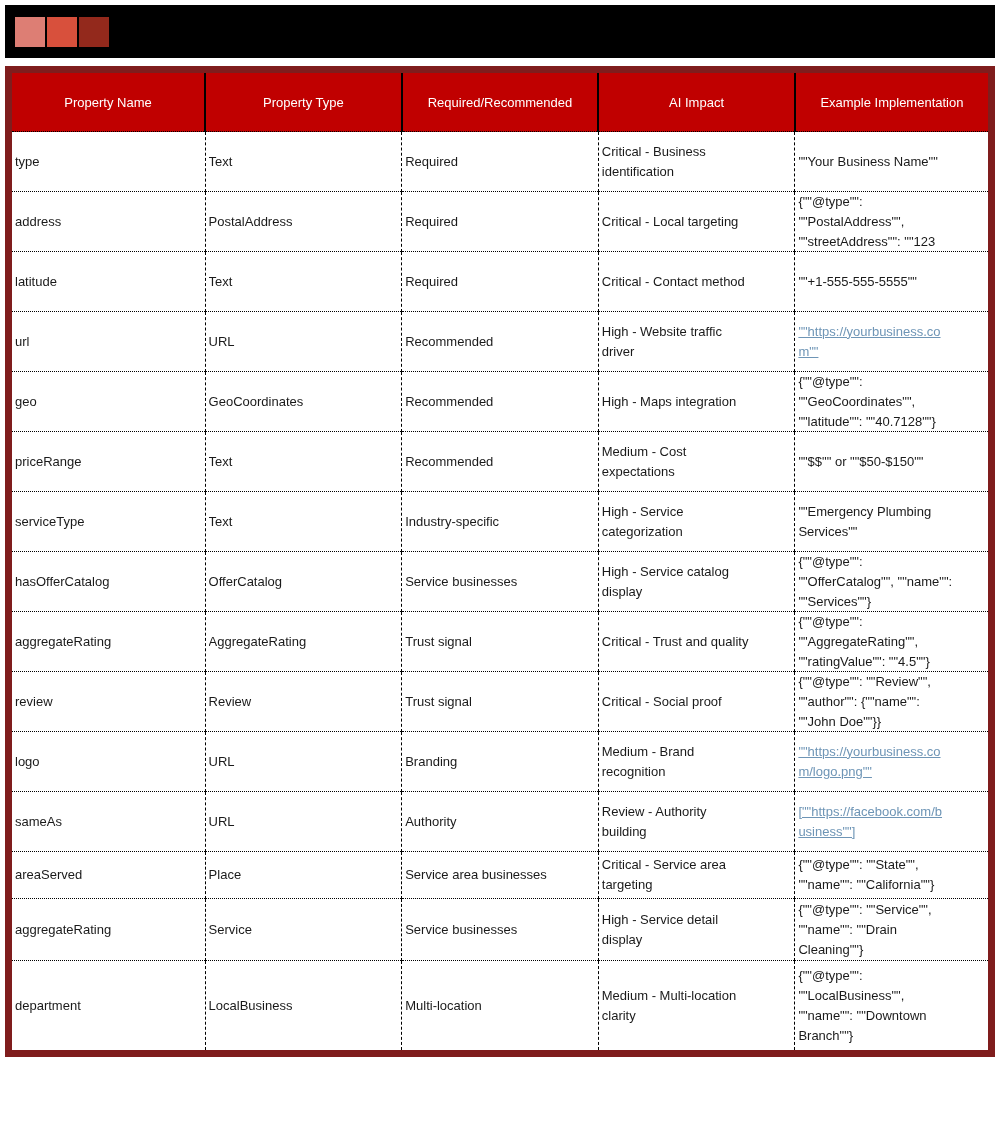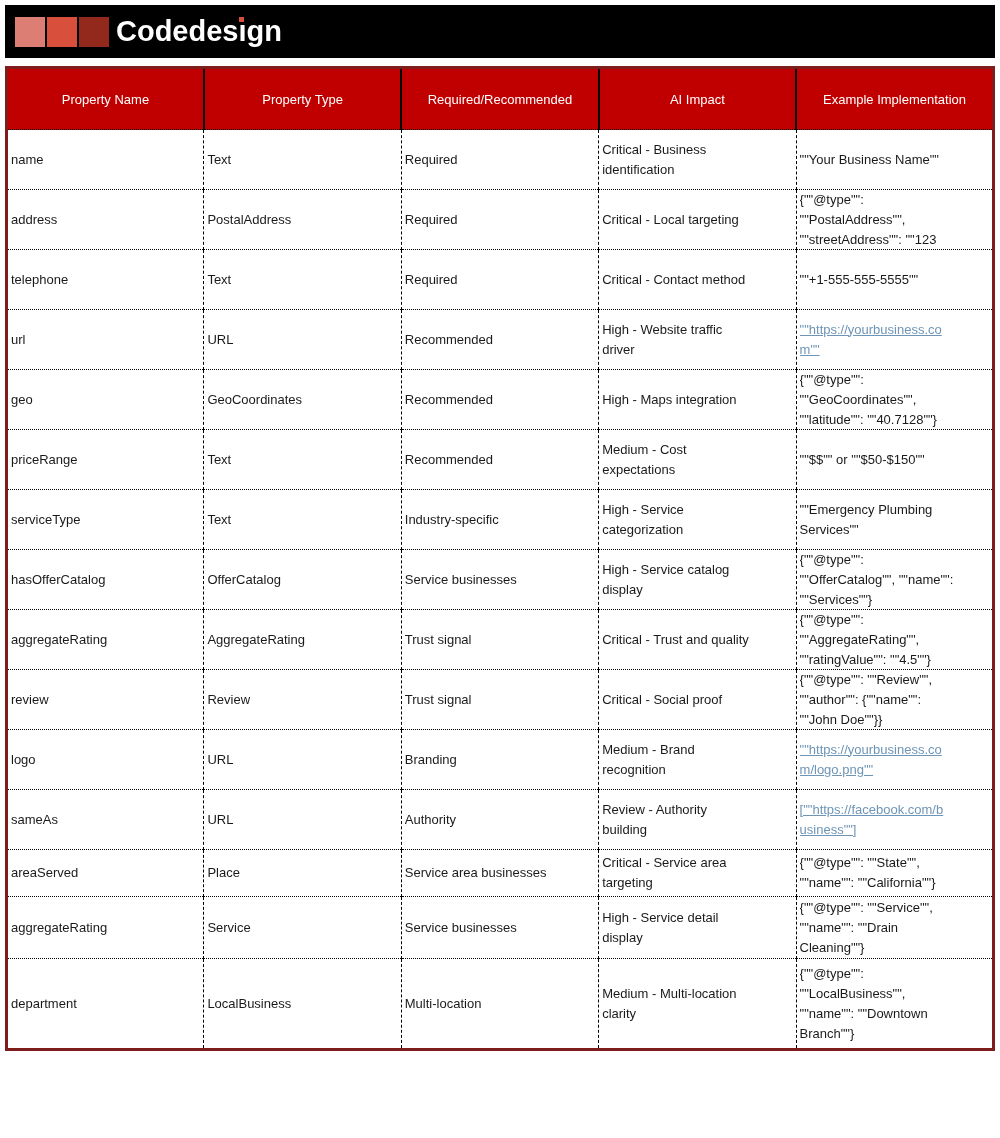--- a/index.html
+++ b/index.html
@@ -42,21 +42,21 @@
     top:0px;left:1px;
     width:5px;height:5px;
     background:var(--accent);
   }
   
   .schema-table{
     margin:0 5px;
     width:990px;
     table-layout:fixed;
     border-collapse:collapse;
-    border:3px solid #7f1d1d;
+    border:7px solid #7f1d1d;
     padding-left:16px;
   }
   .schema-table col{width:20%;}
   .schema-table th{
     height:62px;
     background:var(--header-bg);
     color:#ffffff;
     font-weight:400;
     font-size:13px;
     text-align:center;
@@ -94,21 +94,20 @@
 </style>
 </head>
 <body>
 
 <div class="brand-bar">
   <div class="brand-squares">
       <div class="brand-square" style="background: rgb(221, 126, 116);"></div>
       <div class="brand-square" style="background: rgb(216, 80, 60);"></div>
       <div class="brand-square" style="background: rgb(147, 41, 28);"></div>
     </div>
-  <div class="brand-name">Codedes<span class="logo-i">ı</span>gn</div>
 </div>
 
 <table class="schema-table">
   <colgroup>
       <col>
       <col>
       <col>
       <col>
       <col>
     </colgroup>
@@ -117,21 +116,21 @@
         <th>Property Name</th>
         <th>Property Type</th>
         <th>Required/Recommended</th>
         <th>AI Impact</th>
         <th>Example Implementation</th>
       </tr>
   </thead>
   <tbody>
       <tr>
         <td>
-          <div class="clip" style="height: 59px;">name</div>
+          <div class="clip" style="height: 59px;">type</div>
         </td>
         <td>
           <div class="clip" style="height: 59px;">Text</div>
         </td>
         <td>
           <div class="clip" style="height: 59px;">Required</div>
         </td>
         <td>
           <div class="clip wrapcol" style="height: 59px;">Critical - Business
 identification</div>
@@ -154,21 +153,21 @@
           <div class="clip wrapcol" style="height: 59px;">Critical - Local targeting</div>
         </td>
         <td>
           <div class="clip wrapcol" style="height: 59px;">{""@type"":
 ""PostalAddress"",
 ""streetAddress"": ""123</div>
         </td>
       </tr>
       <tr>
         <td>
-          <div class="clip" style="height: 59px;">telephone</div>
+          <div class="clip" style="height: 59px;">latitude</div>
         </td>
         <td>
           <div class="clip" style="height: 59px;">Text</div>
         </td>
         <td>
           <div class="clip" style="height: 59px;">Required</div>
         </td>
         <td>
           <div class="clip wrapcol" style="height: 59px;">Critical - Contact method</div>
         </td>

